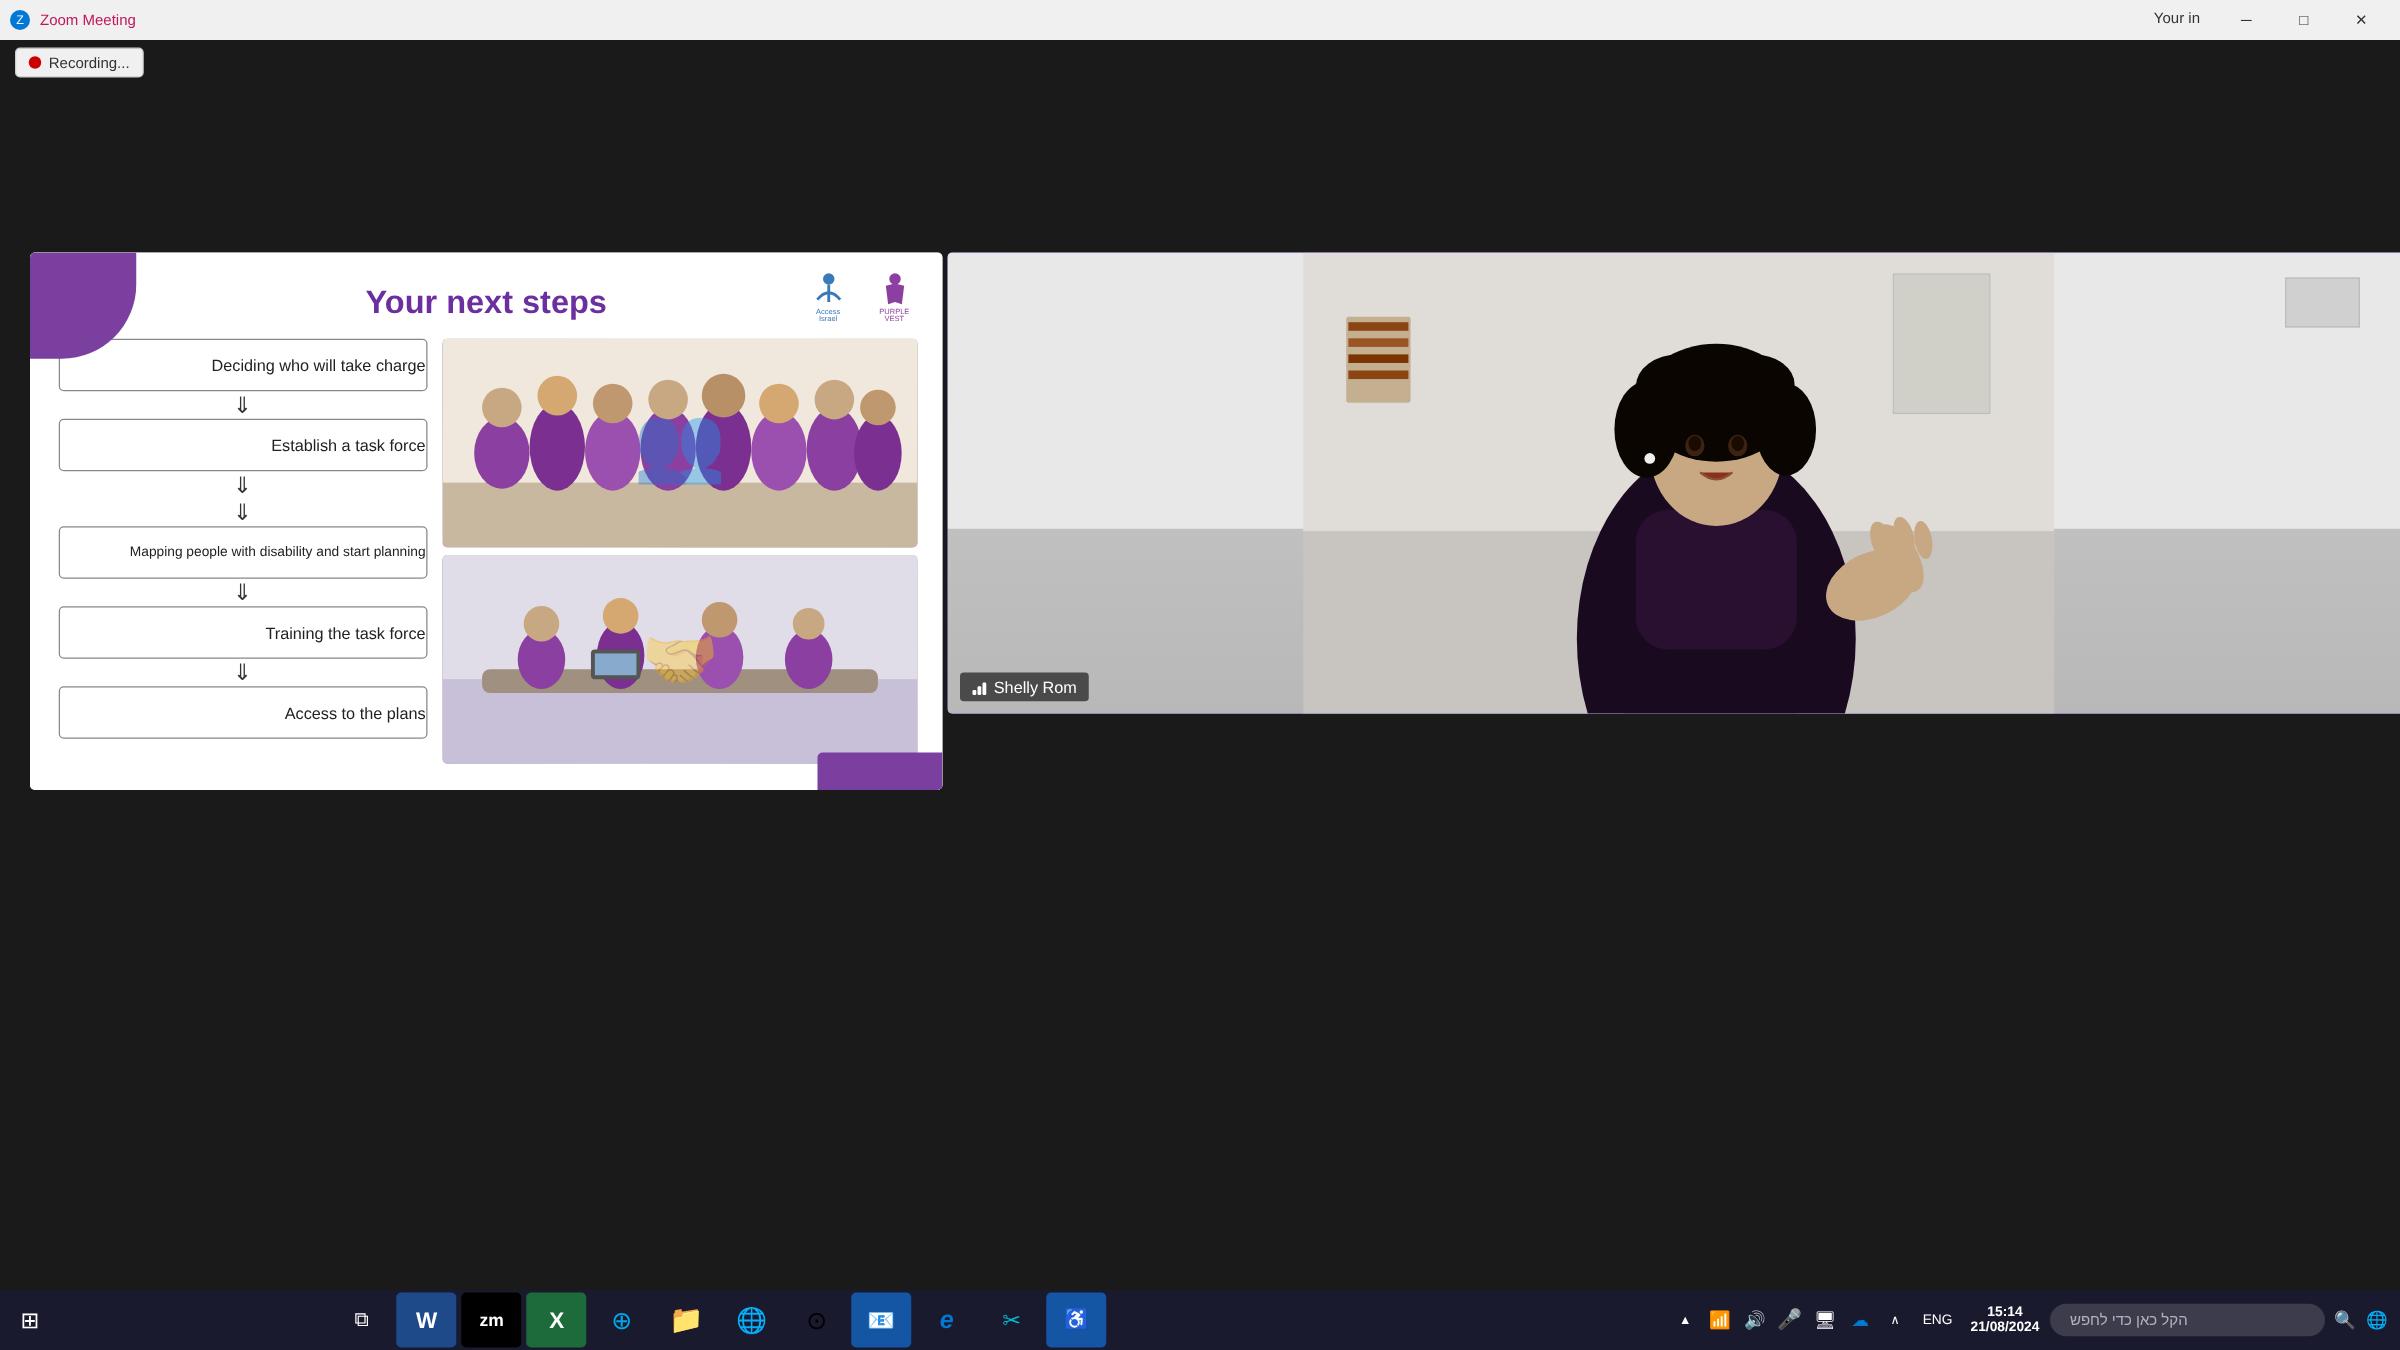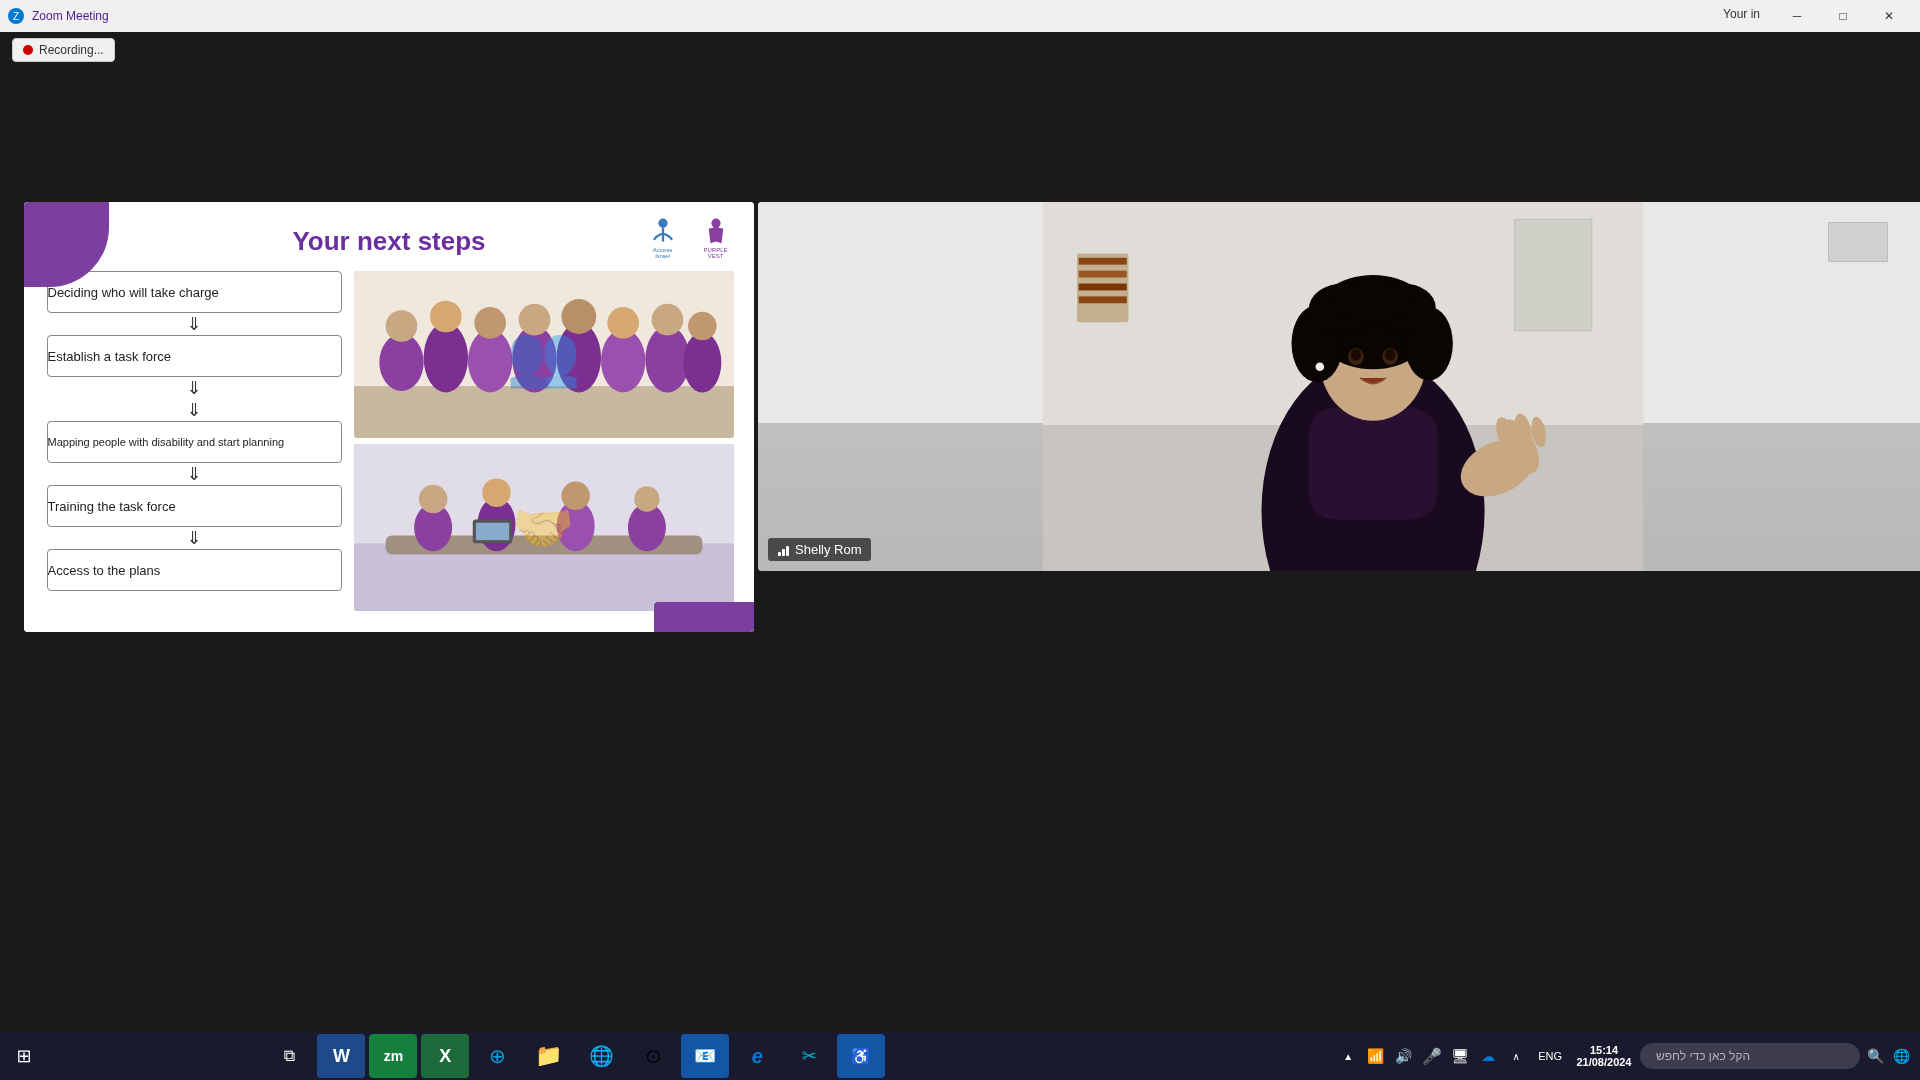--- a/index.html
+++ b/index.html
@@ -37,21 +37,21 @@
       background: #0078d4;
       border-radius: 50%;
       display: flex;
       align-items: center;
       justify-content: center;
       color: white;
       font-size: 10px;
     }
     .title-bar-title {
       font-size: 12px;
-      color: #4c1d95;
+      color: #be185d;
     }
     .title-bar-controls {
       display: flex;
       gap: 0;
     }
     .title-btn {
       width: 46px;
       height: 32px;
       border: none;
       background: transparent;
@@ -193,21 +193,21 @@
       flex-shrink: 0;
     }
 
     .step-box {
       width: 295px;
       height: 42px;
       border: 1.5px solid #888;
       border-radius: 4px;
       display: flex;
       align-items: center;
-      justify-content: flex-start;
+      justify-content: flex-end;
       font-size: 13px;
       color: #222;
       background: #fff;
       text-align: center;
     }
 
     .step-arrow {
       width: 30px;
       height: 22px;
       display: flex;
@@ -657,21 +657,21 @@
   </div>
 </div>
 
 <div class="taskbar">
 
   <div class="taskbar-start">⊞</div>
 
   <div class="taskbar-apps">
     <div class="taskbar-app" style="font-size:16px;color:white;">⧉</div>
     <div class="taskbar-app" style="background:#1e4a8a;color:white;font-weight:bold;font-size:18px;">W</div>
-    <div class="taskbar-app" style="background:#15803d;color:white;font-size:14px;font-weight:bold;">zm</div>
+    <div class="taskbar-app" style="background:#000000;color:white;font-size:14px;font-weight:bold;">zm</div>
     <div class="taskbar-app" style="background:#1d6a3a;color:white;font-weight:bold;font-size:18px;">X</div>
     <div class="taskbar-app" style="color:#00a8e8;font-size:20px;">⊕</div>
     <div class="taskbar-app" style="color:#f0c020;font-size:22px;">📁</div>
     <div class="taskbar-app" style="color:#4a90d0;font-size:20px;">🌐</div>
     <div class="taskbar-app" style="font-size:20px;">⊙</div>
     <div class="taskbar-app" style="background:#1455a4;color:white;font-size:18px;">📧</div>
     <div class="taskbar-app" style="color:#0078d4;font-size:20px;font-style:italic;font-weight:bold;">e</div>
     <div class="taskbar-app" style="color:#00b8d4;font-size:18px;">✂</div>
     <div class="taskbar-app" style="background:#1455a4;color:white;font-size:16px;">♿</div>
   </div>

